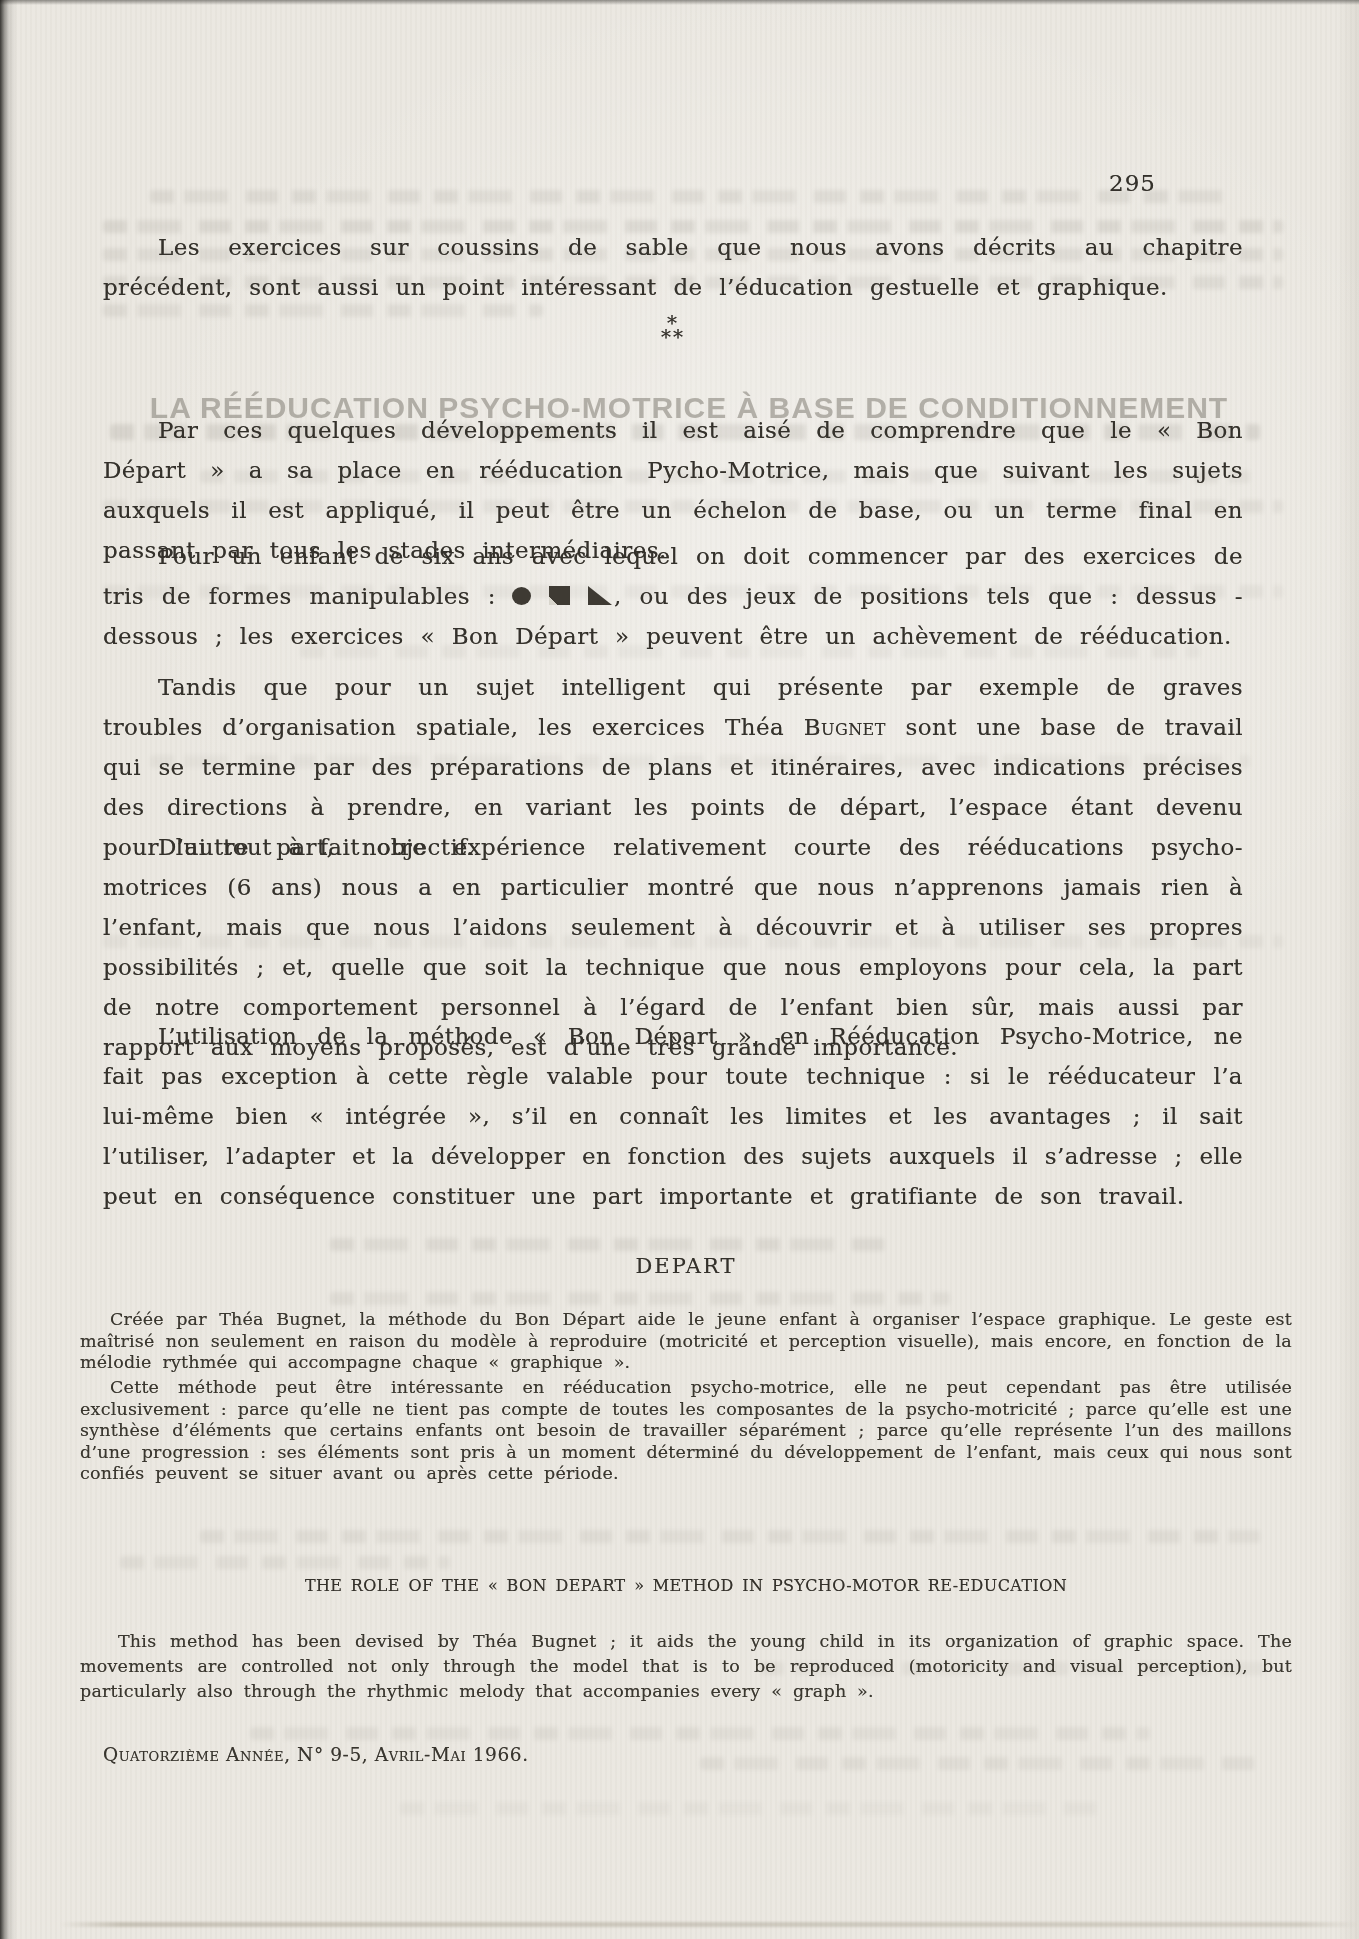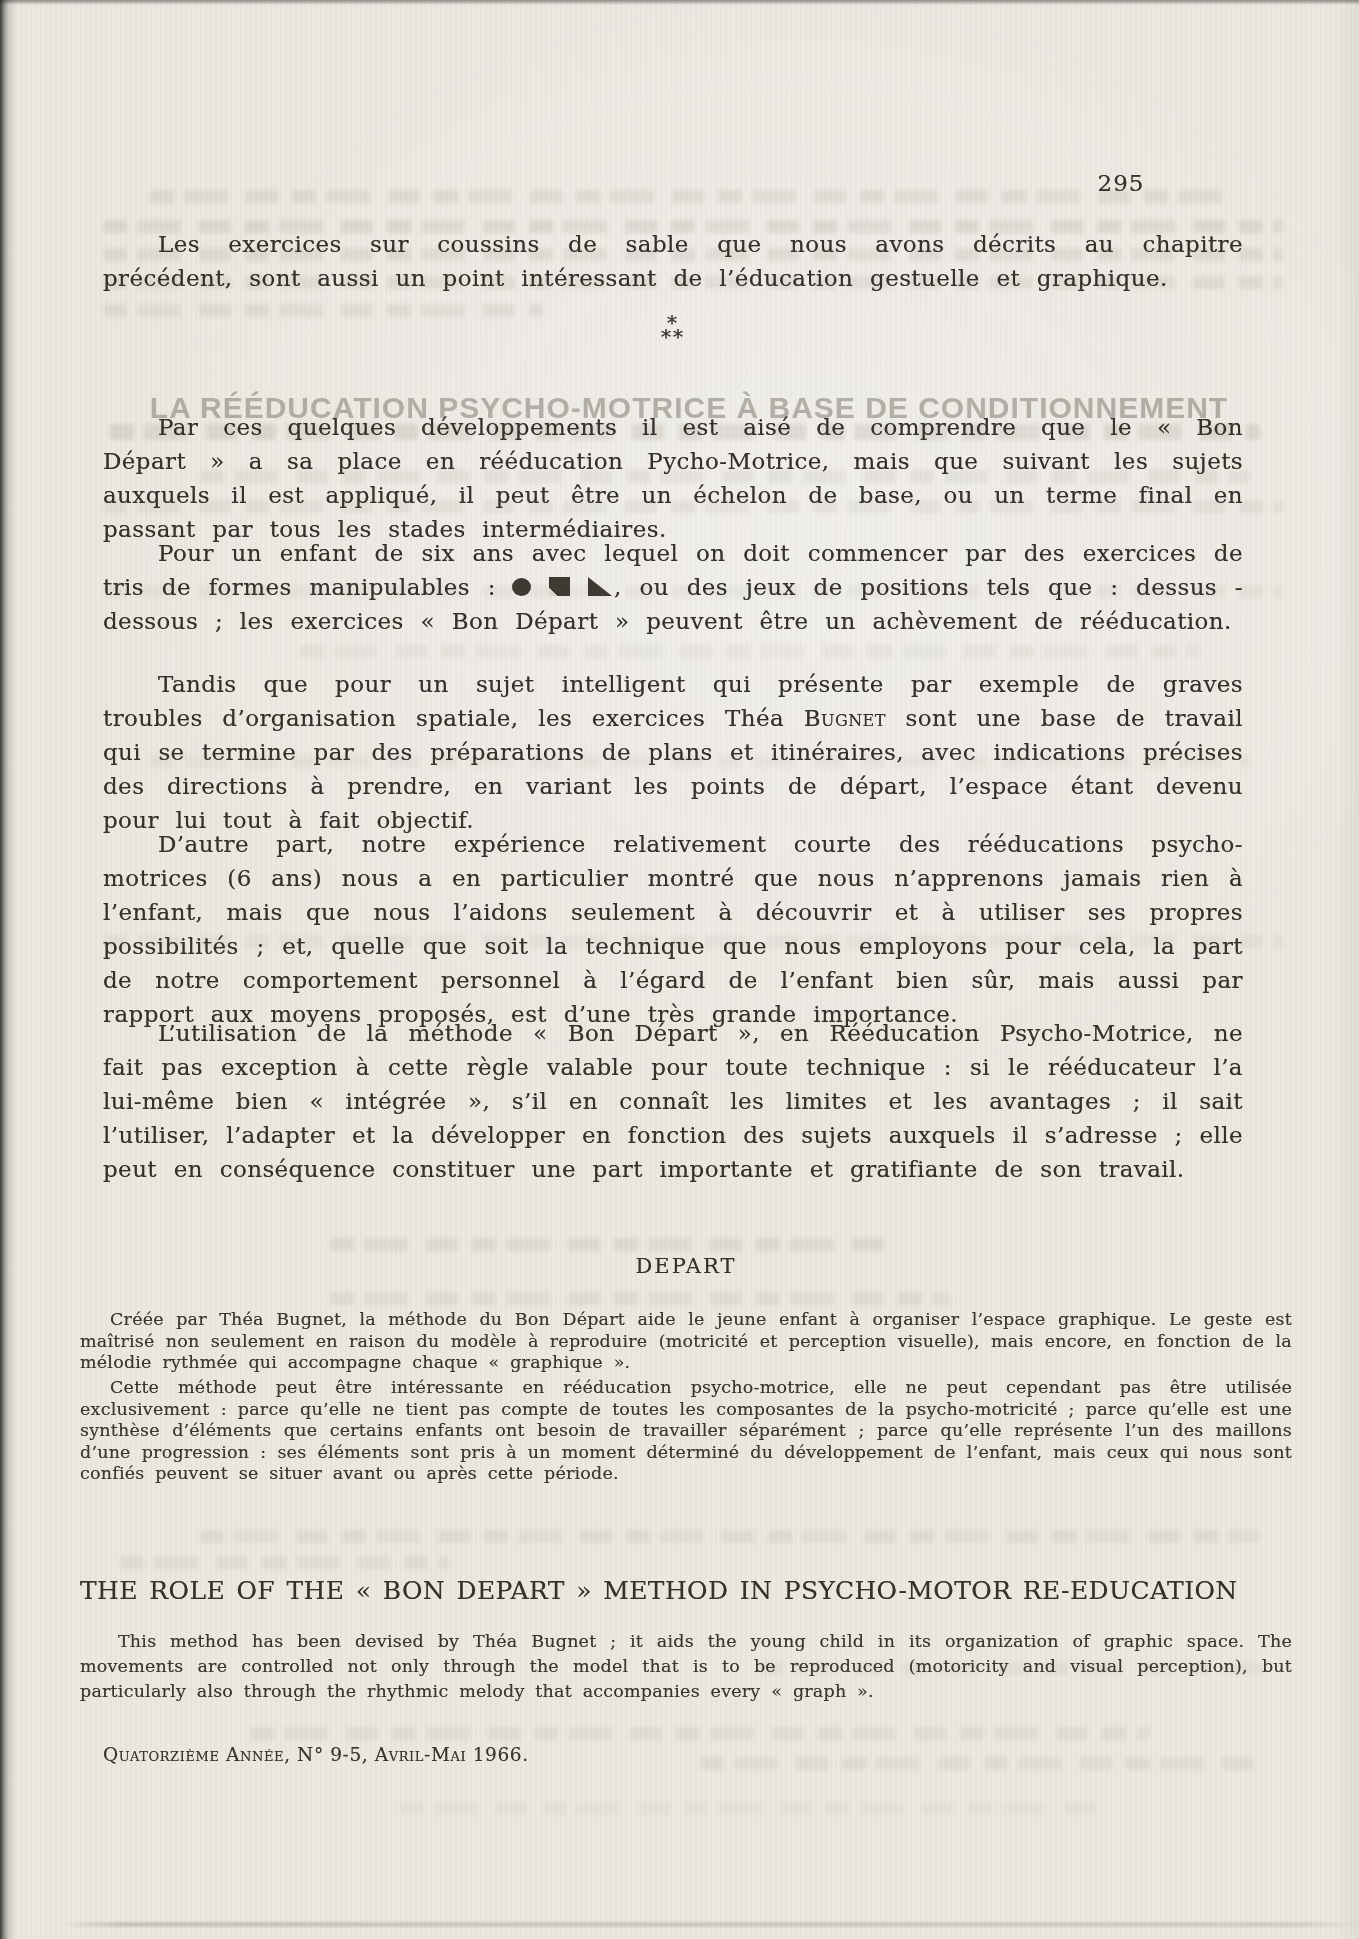--- a/index.html
+++ b/index.html
@@ -15,43 +15,43 @@
       radial-gradient(ellipse 950px 800px at 58% 28%, rgba(255,255,255,0.30), rgba(255,255,255,0) 72%),
       linear-gradient(90deg, rgba(28,27,24,0.85) 0px, rgba(28,27,24,0.35) 5px, rgba(28,27,24,0.12) 9px, rgba(28,27,24,0) 17px),
       linear-gradient(180deg, rgba(28,27,24,0.45) 0px, rgba(28,27,24,0) 5px),
       linear-gradient(270deg, rgba(120,112,95,0.10) 0px, rgba(120,112,95,0) 22px),
       repeating-linear-gradient(90deg, rgba(95,90,78,0.03) 0 2px, rgba(255,255,255,0.02) 2px 5px);
   }
   .txt{position:absolute;margin:0;color:#34312b;z-index:2;
        text-shadow:0 0 0.5px rgba(52,49,43,0.55);}
   .body-para{
     left:103px;width:1140px;
-    font-size:23px;line-height:34px;
+    font-size:23px;line-height:40px;
     text-align:justify;text-indent:55px;
     letter-spacing:0.4px;word-spacing:9px;
   }
   .small-para{
     left:80px;width:1212px;
     font-size:17.5px;line-height:21.5px;
     text-align:justify;text-indent:30px;
     letter-spacing:0.2px;word-spacing:5px;
     color:#3a372f;
   }
   .en-para{line-height:25px;text-indent:38px;}
   .running-title{
     left:103px;width:1140px;text-align:center;
     font-size:20px;letter-spacing:3.5px;
   }
-  .page-number{left:1086px;width:70px;text-align:center;font-size:23px;letter-spacing:1px;}
+  .page-number{left:1086px;width:70px;text-align:right;font-size:23px;letter-spacing:1px;}
   .separator{left:103px;width:1140px;text-align:center;
     font-size:20px;line-height:14px;letter-spacing:2px;}
   .resume-heading{left:80px;width:1212px;text-align:center;
     font-size:21px;letter-spacing:2px;}
-  .english-heading{left:80px;width:1212px;
-    font-size:25px;letter-spacing:0.4px;word-spacing:3px;}
+  .english-heading{left:80px;width:1212px;text-align:center;
+    font-size:16px;letter-spacing:0.4px;word-spacing:3px;}
   .footer-line{left:103px;width:1180px;font-size:18.5px;
     font-variant:small-caps;letter-spacing:0.6px;color:#38352e;}
   .smallcaps{font-variant:small-caps;}
 
   
   .shape-circle{display:inline-block;width:19px;height:18px;background:#3e3a33;
     border-radius:50%;margin:0 9px 0 16px;vertical-align:-1px;}
   .shape-square{display:inline-block;width:21px;height:19px;
     background:linear-gradient(45deg,#d8d5cc 0 6px,#3e3a33 6px);
     margin:0 9px;vertical-align:-1px;}

